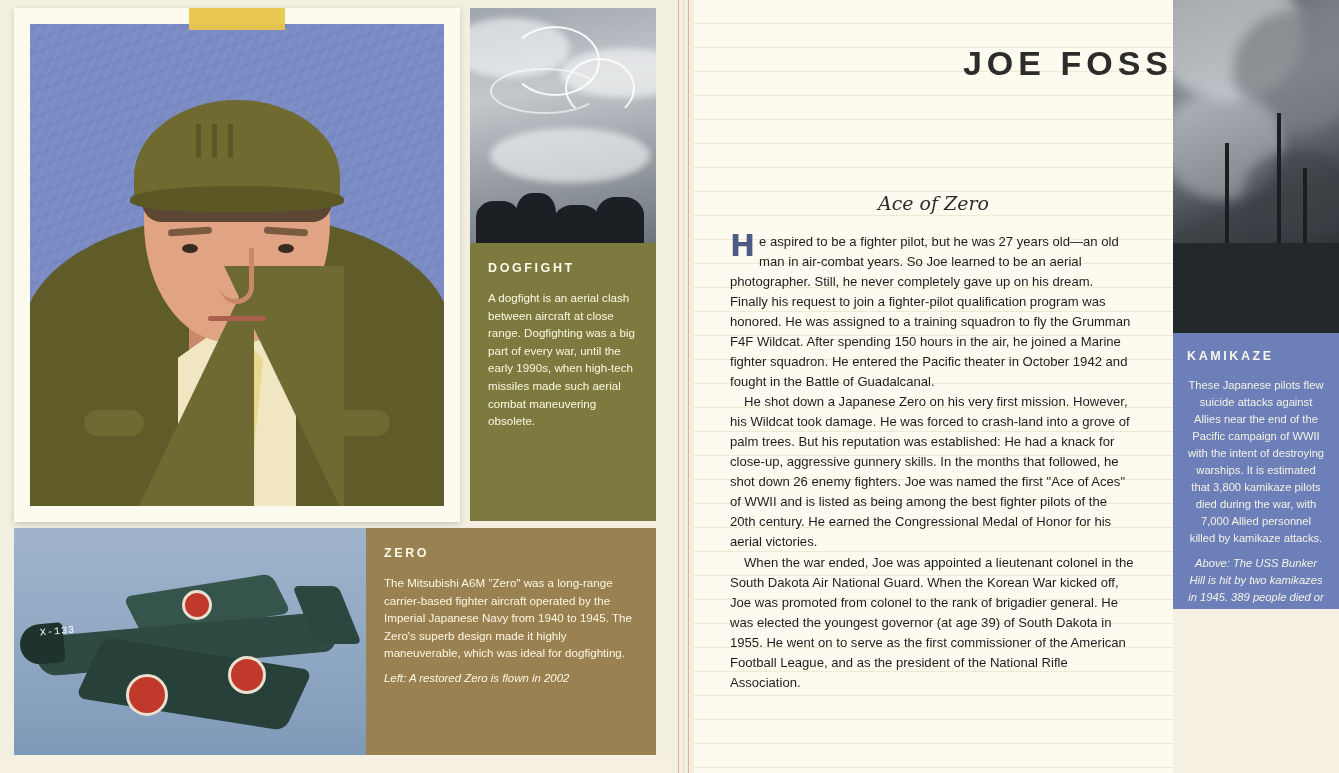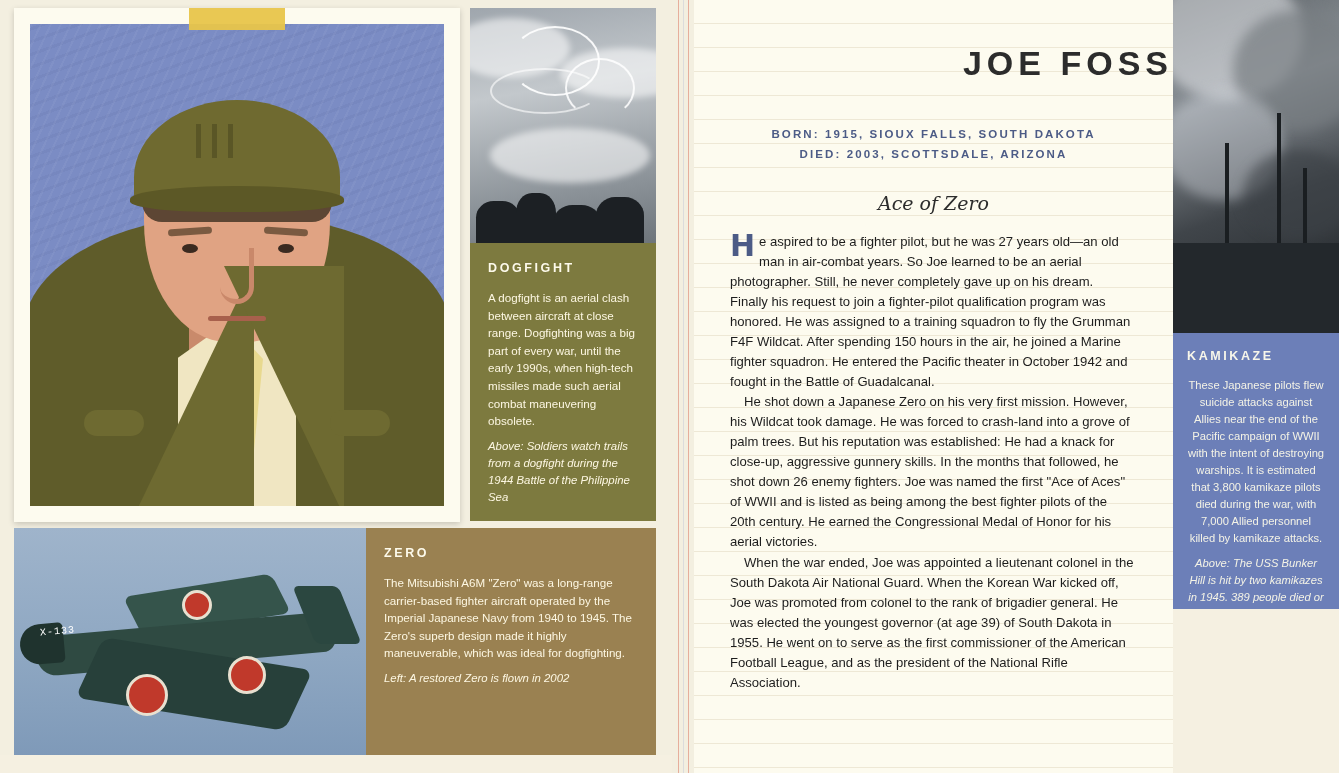--- a/index.html
+++ b/index.html
@@ -433,21 +433,20 @@
       <div class="trail" style="left:20px;top:60px;width:110px;height:46px;border-color:rgba(255,255,255,.6);border-right-color:transparent;"></div>
       <div class="silhouette" style="left:6px;width:44px;height:42px;"></div>
       <div class="silhouette" style="left:46px;width:40px;height:50px;"></div>
       <div class="silhouette" style="left:84px;width:46px;height:38px;"></div>
       <div class="silhouette" style="left:126px;width:48px;height:46px;"></div>
     </div>
 
     <div class="dogfight-box">
       <p class="box-title">DOGFIGHT</p>
       <p class="box-text">A dogfight is an aerial clash between aircraft at close range. Dogfighting was a big part of every war, until the early 1990s, when high-tech missiles made such aerial combat maneuvering obsolete.</p>
-      <p class="box-caption">Above: Soldiers watch trails from a dogfight during the 1944 Battle of the Philippine Sea</p>
     </div>
 
     <div class="zero-photo">
       <div class="zero-wing2"></div>
       <div class="zero-body"></div>
       <div class="zero-nose"></div>
       <div class="zero-tail"></div>
       <div class="zero-wing"></div>
       <div class="zero-dot" style="left:112px;top:146px;width:42px;height:42px;"></div>
       <div class="zero-dot" style="left:214px;top:128px;width:38px;height:38px;"></div>
@@ -464,24 +463,20 @@
 
   <div class="gutter">
     <div class="line" style="left:6px;background:#e6ae9c;"></div>
     <div class="line" style="left:11px;background:#dcdcdc;"></div>
     <div class="line" style="left:16px;background:#e6ae9c;"></div>
   </div>
 
   <div class="center-page">
     <div class="rule-lines"></div>
     <div class="person-name">JOE FOSS</div>
-    <div class="born-died">
-      <div>BORN: 1915, SIOUX FALLS, SOUTH DAKOTA</div>
-      <div>DIED: 2003, SCOTTSDALE, ARIZONA</div>
-    </div>
     <div class="subtitle">Ace of Zero</div>
 
     <div class="body-copy">
       <p><span class="dropcap">H</span><span>e aspired to be a fighter pilot, but he was 27 years old—an old man in air-combat years. So Joe learned to be an aerial photographer. Still, he never completely gave up on his dream. Finally his request to join a fighter-pilot qualification program was honored. He was assigned to a training squadron to fly the Grumman F4F Wildcat. After spending 150 hours in the air, he joined a Marine fighter squadron. He entered the Pacific theater in October 1942 and fought in the Battle of Guadalcanal.</span></p>
       <p>He shot down a Japanese Zero on his very first mission. However, his Wildcat took damage. He was forced to crash-land into a grove of palm trees. But his reputation was established: He had a knack for close-up, aggressive gunnery skills. In the months that followed, he shot down 26 enemy fighters. Joe was named the first "Ace of Aces" of WWII and is listed as being among the best fighter pilots of the 20th century. He earned the Congressional Medal of Honor for his aerial victories.</p>
       <p>When the war ended, Joe was appointed a lieutenant colonel in the South Dakota Air National Guard. When the Korean War kicked off, Joe was promoted from colonel to the rank of brigadier general. He was elected the youngest governor (at age 39) of South Dakota in 1955. He went on to serve as the first commissioner of the American Football League, and as the president of the National Rifle Association.</p>
     </div>
   </div>
 
   <div class="right-col">

